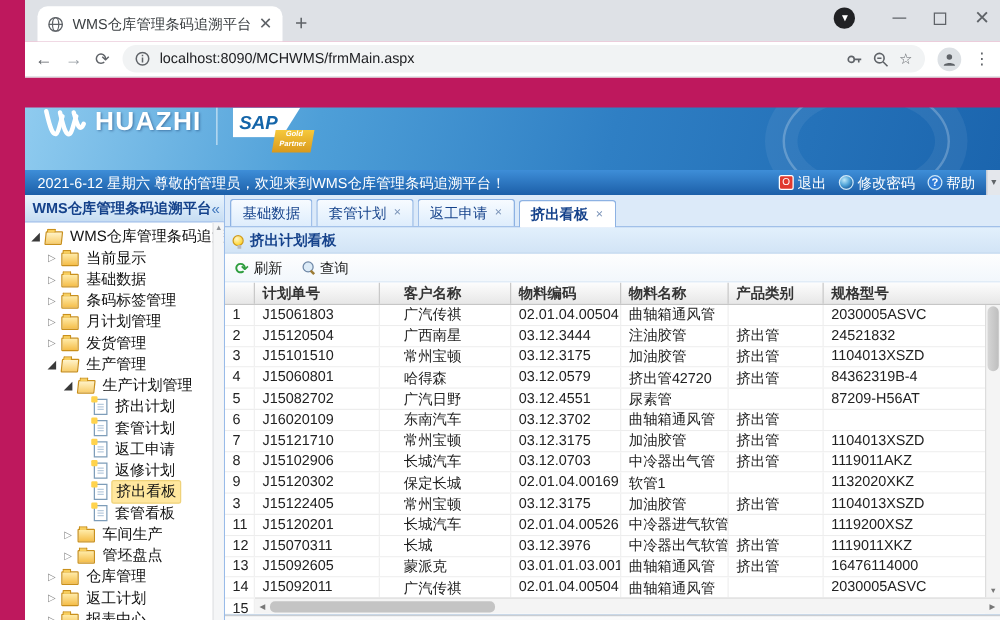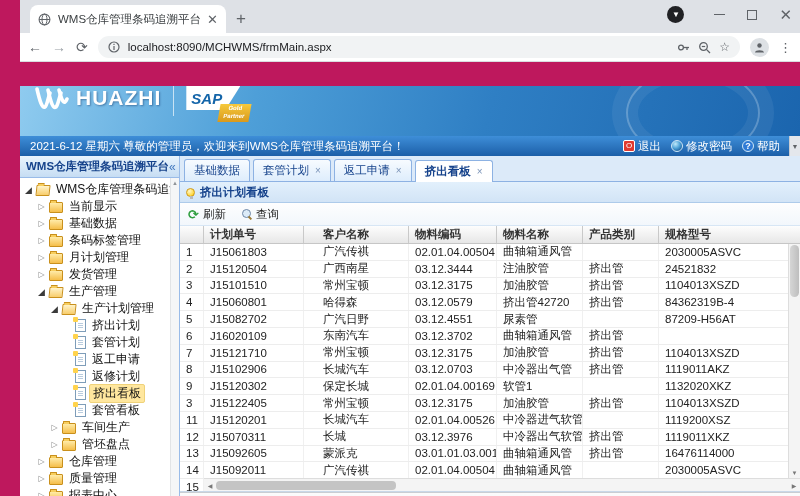--- a/index.html
+++ b/index.html
@@ -316,21 +316,21 @@
             <span class="lbl">管坯盘点</span>
           </div>
           <div class="tree-item" style="padding-left: 17px;">
             <span class="expander">▷</span>
             <span class="ico-folder"></span>
             <span class="lbl">仓库管理</span>
           </div>
           <div class="tree-item" style="padding-left: 17px;">
             <span class="expander">▷</span>
             <span class="ico-folder"></span>
-            <span class="lbl">质量管理</span>
+            <span class="lbl">返工计划</span>
           </div>
           <div class="tree-item" style="padding-left: 17px;">
             <span class="expander">▷</span>
             <span class="ico-folder"></span>
             <span class="lbl">报表中心</span>
           </div>
         </div>
       <div class="sidescroll">
         <span class="up">▲</span>
         <span class="down">▼</span>

